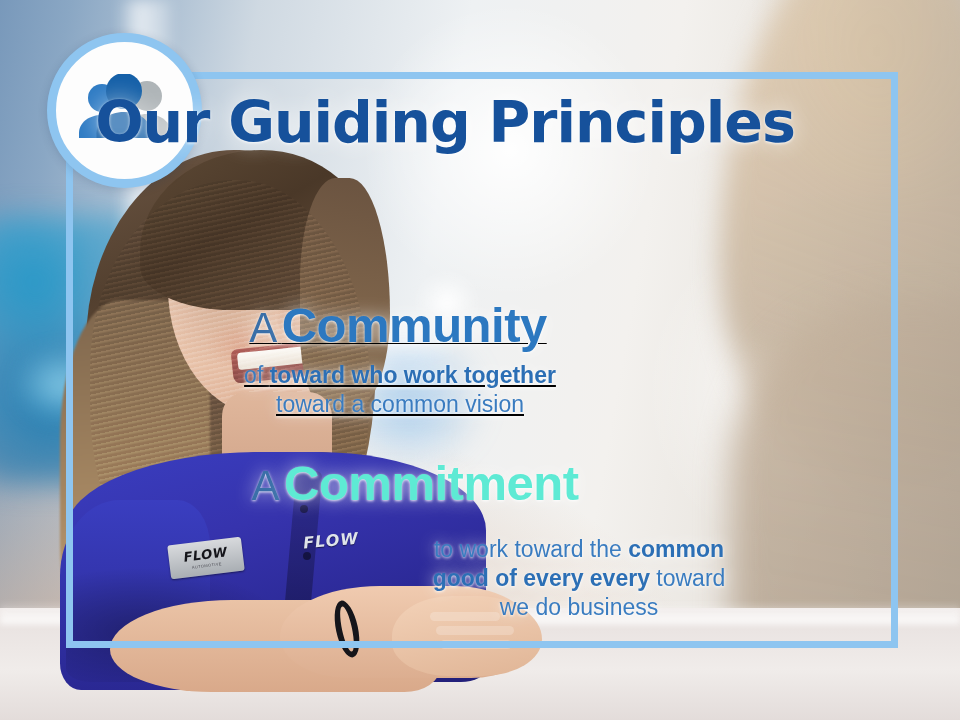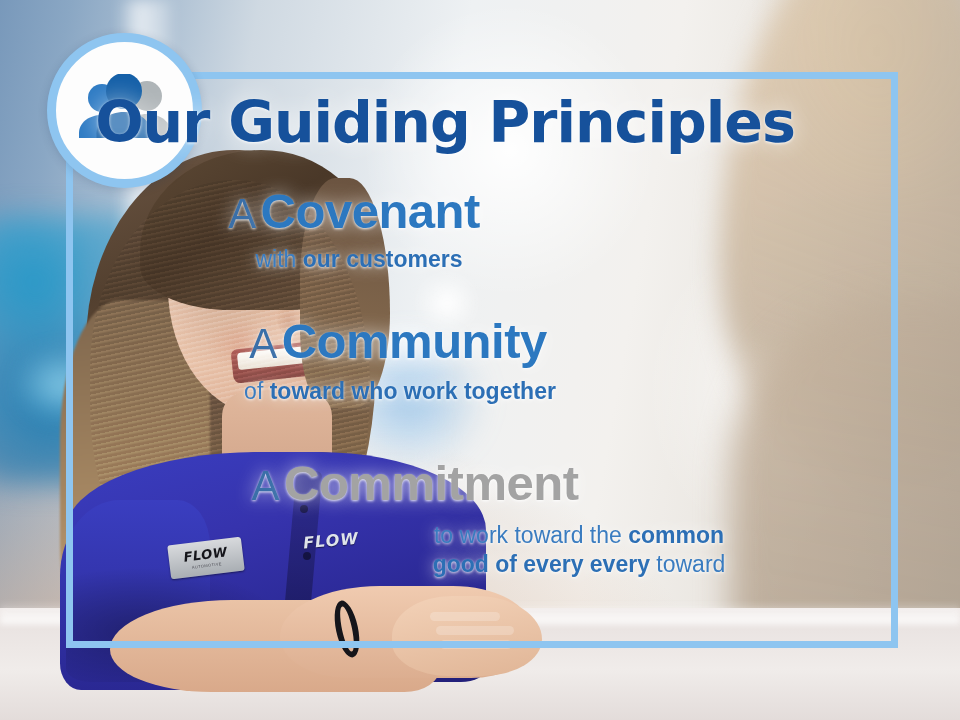--- a/index.html
+++ b/index.html
@@ -315,27 +315,27 @@
     font-size:23px;line-height:1.26;color:#3A7CC0;font-weight:400;
     text-shadow:0 1px 3px rgba(255,255,255,.9), 0 0 16px rgba(255,255,255,.8);
   }
   .p-sub b{font-weight:700;color:#2C6FB5;}
 
   
   #principle-0{top:186px;}
   #principle-0 .p-head{text-align:center;padding-right:130px;}
   #principle-0 .p-sub{text-align:center;padding-right:120px;margin-top:8px;}
 
-  #principle-1{top:316px;}
+  #principle-1{top:300px;text-decoration:underline;}
   #principle-1 .p-head{text-align:center;padding-right:42px;}
   #principle-1 .p-sub{text-align:center;padding-right:38px;margin-top:10px;}
 
   #principle-2{top:458px;}
   #principle-2 .p-head{text-align:center;padding-right:8px;}
-  #principle-2 .p-sub{text-align:center;padding-left:320px;margin-top:12px;}
+  #principle-2 .p-sub{text-align:center;padding-left:320px;margin-top:26px;}
 </style>
 </head>
 <body>
 
 <div class="stage">
 
   <div class="photo">
     <div class="bg-base"></div>
     <div class="bg-window"></div>
     <div class="bg-window2"></div>
@@ -413,37 +413,32 @@
       <circle cx="51" cy="17" r="18" fill="#1560A8"></circle>
       <path d="M51 38c-16 0-27.5 9.5-27.5 21.5V64h55v-4.5C78.5 47.5 67 38 51 38z" fill="#1560A8"></path>
     </svg>
   </div>
 
   <div class="content">
 
     <div class="title" style="color: rgb(22, 81, 155);">Our Guiding Principles</div>
 
     <div class="principle" id="principle-0">
-      <div class="p-head">
-        <span class="art" style="color: rgb(58, 111, 168);">A</span>
-        <span class="word" style="color: rgb(44, 120, 192);">Covenant</span>
-      </div>
-      <div class="p-sub" style="color: rgb(58, 124, 192);"><span>with </span><b>our customers</b></div>
     </div>
 
     <div class="principle" id="principle-1">
       <div class="p-head">
         <span class="art" style="color: rgb(58, 111, 168);">A</span>
         <span class="word" style="color: rgb(44, 120, 192);">Community</span>
       </div>
-      <div class="p-sub" style="color: rgb(58, 124, 192);"><span>of </span><b>toward who work together</b><br></div>
+      <div class="p-sub" style="color: rgb(58, 124, 192);"><span>of </span><b>toward who work together</b><br><span>toward a common vision</span></div>
     </div>
 
     <div class="principle" id="principle-2">
       <div class="p-head">
         <span class="art" style="color: rgb(58, 111, 168);">A</span>
-        <span class="word" style="color: #a3a3a3;">Commitment</span>
+        <span class="word" style="color: #5eead4;">Commitment</span>
       </div>
-      <div class="p-sub" style="color: rgb(58, 124, 192);"><span>to work toward the </span><b>common</b><br><b>good of every every</b><span> toward</span><br></div>
+      <div class="p-sub" style="color: rgb(58, 124, 192);"><span>to work toward the </span><b>common</b><br><b>good of every every</b><span> toward</span><br><span>we do business</span></div>
     </div>
 
   </div>
 </div>
 
 </body></html>

